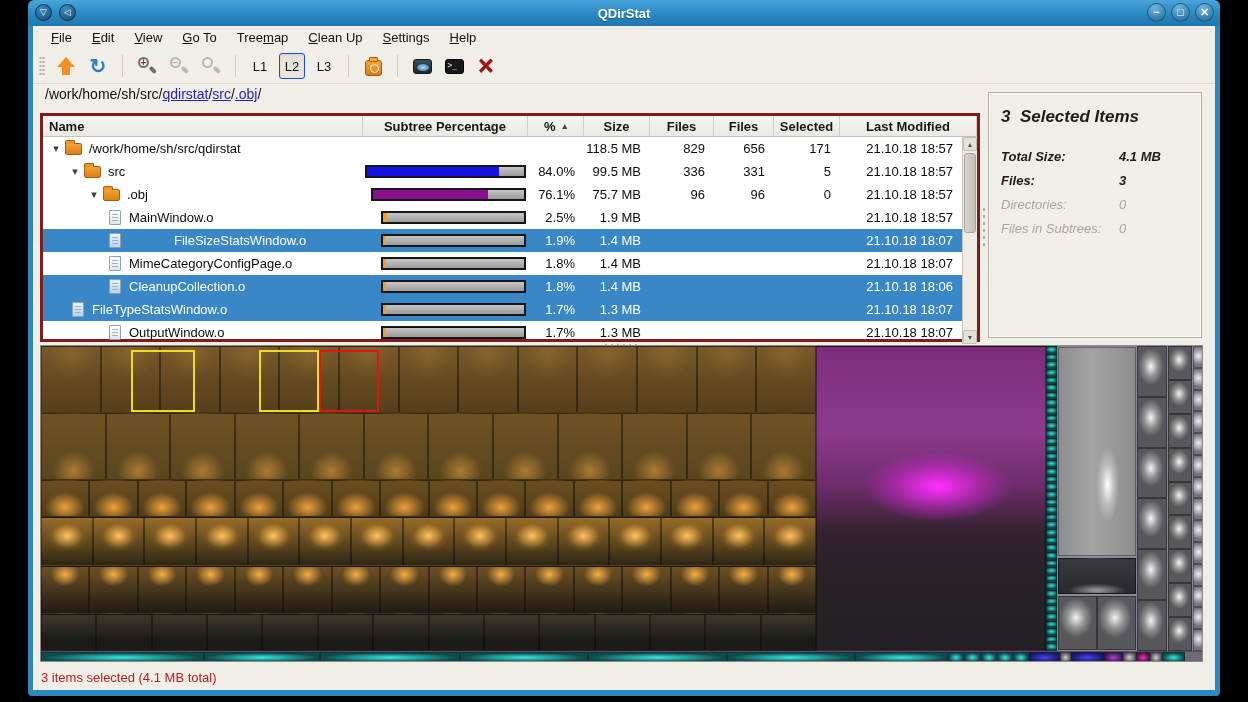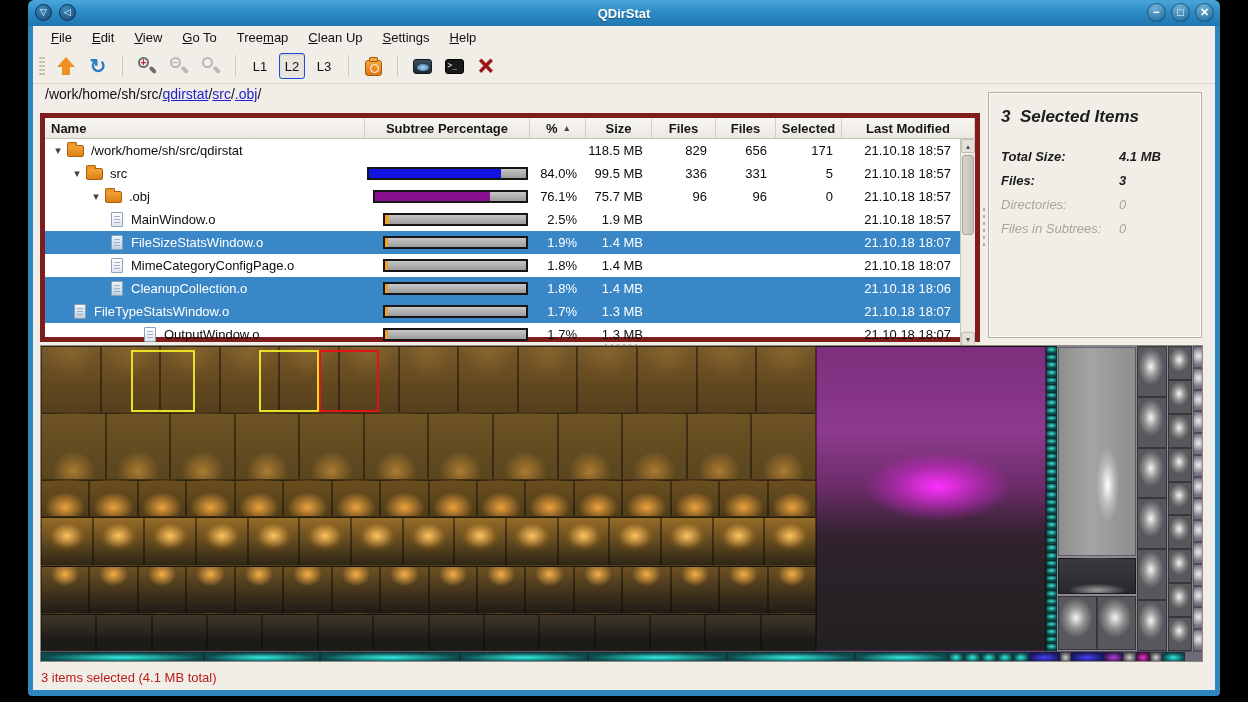--- a/index.html
+++ b/index.html
@@ -80,21 +80,21 @@
     font-size:8px; font-family:"DejaVu Sans Mono",monospace; }
   .icon-x { color:#9c1414; font-size:27px; font-weight:bold; line-height:22px;
     text-shadow:0 0 1px #9c1414; }
 
   
   .breadcrumb { position:absolute; left:12px; top:60px; font-size:14px; color:#101010; }
   .crumb-link { color:#2222cc; text-decoration:underline; cursor:pointer; }
 
   
   .table { position:absolute; left:7px; top:87px; width:940px; height:229px;
-    background:#fff; border:5px solid #7f1d1d; display:flex; flex-direction:column; }
+    background:#fff; border:3px solid #7f1d1d; display:flex; flex-direction:column; }
   .thead { display:flex; height:21px; background:linear-gradient(#f8f6f2,#ecoae4);
     background:linear-gradient(#f8f6f2,#ebe8e2); border-bottom:1px solid #c6c2ba;
     font-size:13px; font-weight:bold; color:#161616; flex:none; }
   .hcell { display:flex; align-items:center; justify-content:center;
     border-right:1px solid #d2cec6; overflow:hidden; white-space:nowrap; }
   .hcell.left { justify-content:flex-start; padding-left:6px; }
   .sortarrow { font-size:9px; color:#444; margin-left:7px; }
   .tbody { position:relative; flex:1; display:flex; }
   .rows { flex:1; display:flex; flex-direction:column; }
   .row { display:flex; height:23px; align-items:center; font-size:13px; color:#0c0c0c; }
@@ -383,21 +383,21 @@
                 </div>
               </div>
               <div class="cell c2 num">2.5%</div>
               <div class="cell c3 num">1.9 MB</div>
               <div class="cell c4 num"></div>
               <div class="cell c5 num"></div>
               <div class="cell c6 num"></div>
               <div class="cell c7 num">21.10.18 18:57</div>
             </div>
             <div class="row selected">
-              <div class="cell c0 namecell" style="padding-left: 63px;">
+              <div class="cell c0 namecell" style="padding-left: 63px; gap: 45px;">
                 <span class="ico-file"></span>
                 <span class="nm">FileSizeStatsWindow.o</span>
               </div>
               <div class="cell c1">
                 <div class="bar" style="margin-left: 18px;">
                   <div class="fill orange" style="width: 1.9%;"></div>
                 </div>
               </div>
               <div class="cell c2 num">1.9%</div>
               <div class="cell c3 num">1.4 MB</div>
@@ -451,21 +451,21 @@
                 </div>
               </div>
               <div class="cell c2 num">1.7%</div>
               <div class="cell c3 num">1.3 MB</div>
               <div class="cell c4 num"></div>
               <div class="cell c5 num"></div>
               <div class="cell c6 num"></div>
               <div class="cell c7 num">21.10.18 18:07</div>
             </div>
             <div class="row">
-              <div class="cell c0 namecell" style="padding-left: 96px;">
+              <div class="cell c0 namecell" style="padding-left: 63px;">
                 <span class="ico-file"></span>
                 <span class="nm">OutputWindow.o</span>
               </div>
               <div class="cell c1">
                 <div class="bar" style="margin-left: 18px;">
                   <div class="fill orange" style="width: 1.7%;"></div>
                 </div>
               </div>
               <div class="cell c2 num">1.7%</div>
               <div class="cell c3 num">1.3 MB</div>

